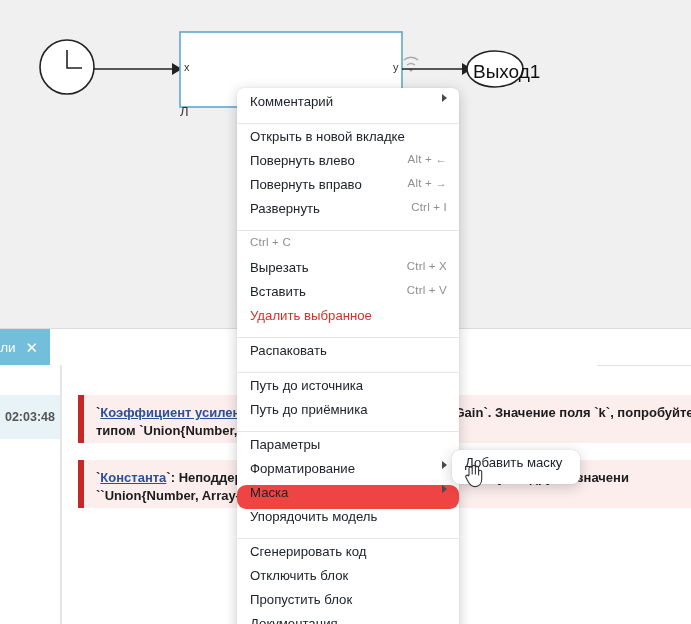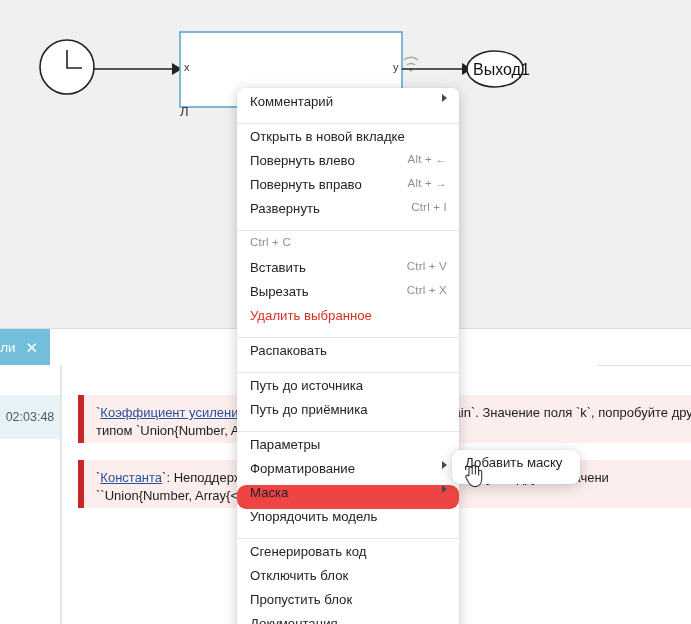--- a/index.html
+++ b/index.html
@@ -77,20 +77,21 @@
     color: #ffffff;
     cursor: pointer;
   }
 
   .log-area {
     position: absolute;
     left: 0; top: 36px;
     width: 597px;
     height: 260px;
     background: #ffffff;
+    font-weight: bold;
   }
 
   .time-col {
     position: absolute;
     left: 0; top: 0;
     width: 60px;
     height: 260px;
     border-right: 1px solid #e4e4e4;
     background: #ffffff;
   }
@@ -245,21 +246,21 @@
         <polygon points="462,63 472,69 462,75" fill="#222"></polygon>
       </g>
 
       <g>
         <ellipse cx="495" cy="69" rx="28" ry="18" fill="#ffffff" stroke="#222" stroke-width="1.6"></ellipse>
       </g>
     </svg>
 
     <div style="position:absolute;left:184px;top:61px;font-size:11px;color:#333;">x</div>
     <div style="position:absolute;left:393px;top:61px;font-size:11px;color:#333;">y</div>
-    <div style="position:absolute;left:473px;top:61px;font-size:16px;color:#111;white-space:nowrap;">Выход1</div>
+    <div style="position:absolute;left:473px;top:61px;font-size:19px;color:#111;white-space:nowrap;">Выход1</div>
     <div class="block-label">Л</div>
   </div>
 
   <div class="bottom-panel">
 
     <div class="tabbar">
       <div class="tab-active">
         <span>одели</span>
         <span class="tab-close">✕</span>
       </div>
@@ -312,26 +313,26 @@
       </div>
       <div class="ctx-item">
         <span class="ctx-label">Развернуть</span>
         <span class="ctx-shortcut">Ctrl + I</span>
       </div>
       <div class="ctx-sep"></div>
       <div class="ctx-item">
         <span class="ctx-shortcut">Ctrl + C</span>
       </div>
       <div class="ctx-item">
+        <span class="ctx-label">Вырезать</span>
+        <span class="ctx-shortcut">Ctrl + X</span>
+      </div>
+      <div class="ctx-item">
         <span class="ctx-label">Вставить</span>
         <span class="ctx-shortcut">Ctrl + V</span>
-      </div>
-      <div class="ctx-item">
-        <span class="ctx-label">Вырезать</span>
-        <span class="ctx-shortcut">Ctrl + X</span>
       </div>
       <div class="ctx-item danger">
         <span class="ctx-label">Удалить выбранное</span>
       </div>
       <div class="ctx-sep"></div>
       <div class="ctx-item">
         <span class="ctx-label">Распаковать</span>
       </div>
       <div class="ctx-sep"></div>
       <div class="ctx-item">

